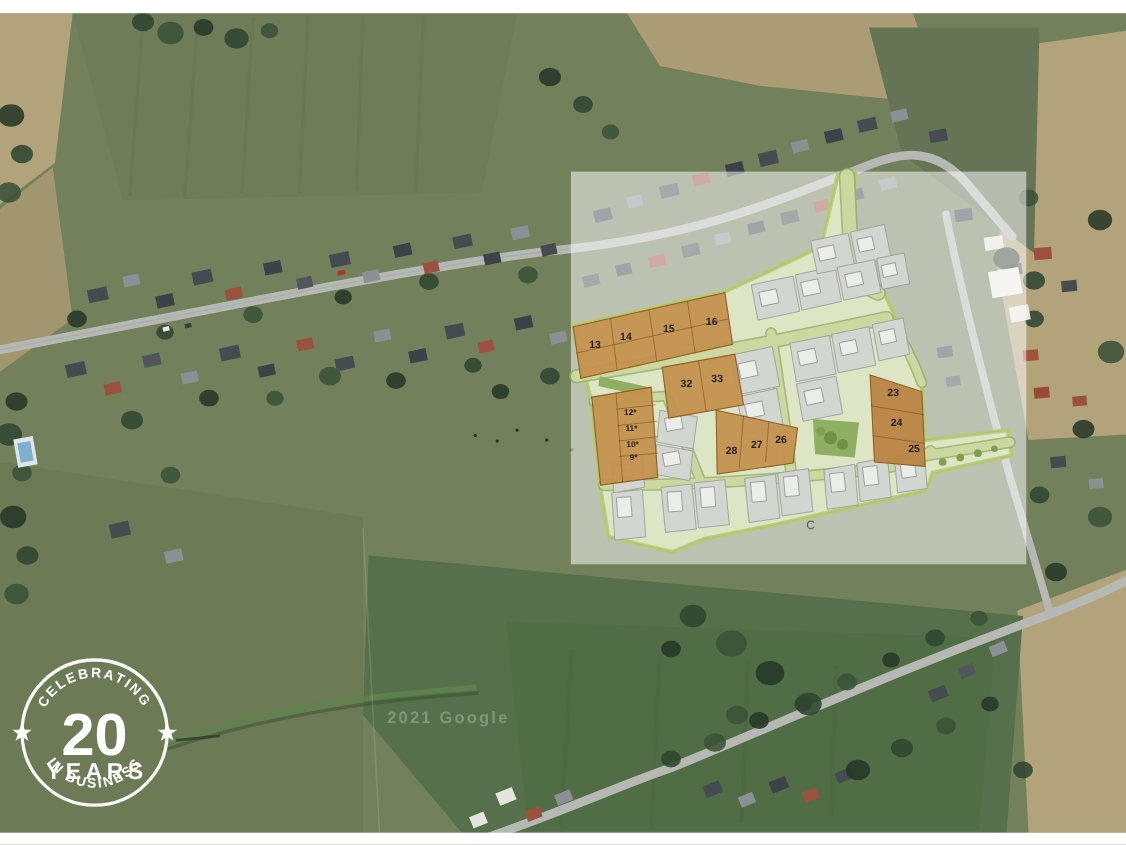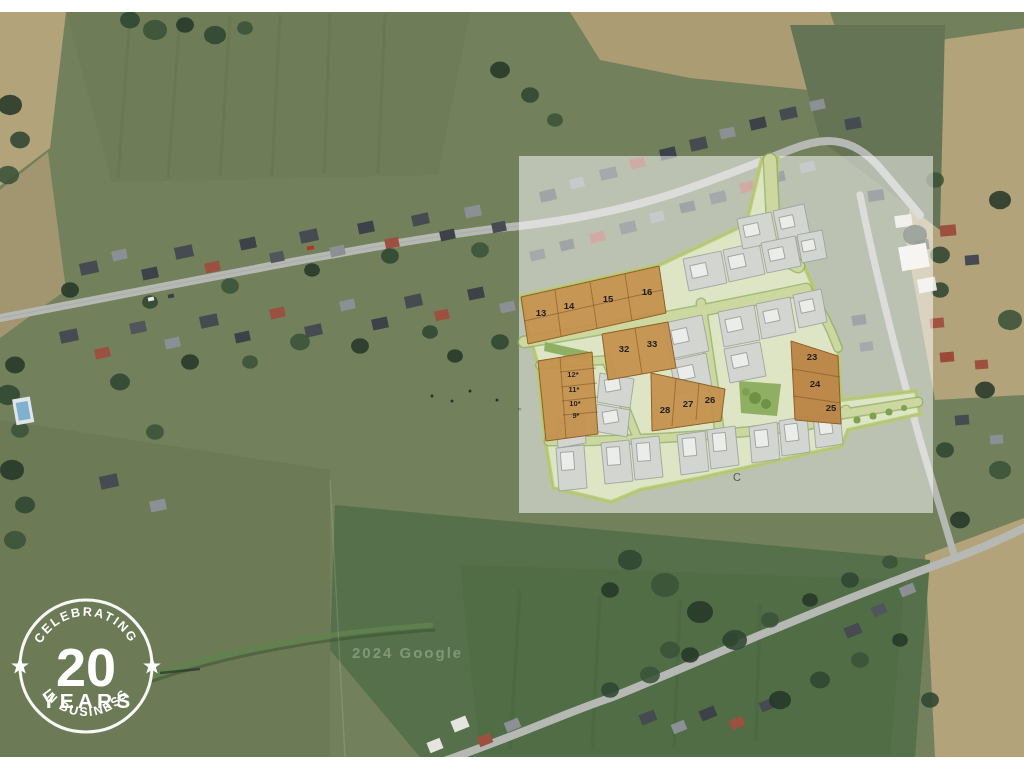--- a/index.html
+++ b/index.html
@@ -220,21 +220,21 @@
         <circle cx="452" cy="401" r="1.5" fill="#2d2d2d"></circle>
       <circle cx="470" cy="391" r="1.5" fill="#2d2d2d"></circle>
         <circle cx="520" cy="409" r="1.5" fill="#2d2d2d"></circle>
       <circle cx="497" cy="400" r="1.5" fill="#2d2d2d"></circle>
     </g>
 
     <rect x="0" y="0" width="1024" height="12" fill="#ffffff"></rect>
     <rect x="0" y="757" width="1024" height="11" fill="#ffffff"></rect>
   </svg>
 
-  <div id="watermark">2024 Google</div>
+  <div id="watermark">2021 Google</div>
 
   <div id="overlay-pane"></div>
 
   <svg id="plansvg" width="1024" height="768" viewBox="0 0 1024 768">
 
     <polygon points="521,296 659,265 700,246 746,224 762,158 778,157 772,236 801,259 813,286 838,350 841,400 916,391 920,414 848,430 842,446 780,460 700,478 640,490 611,502 553,488 545,440 537,362 528,330" fill="#e0e7c6" fill-opacity="0.93" stroke="#74884a" stroke-width="1.2"></polygon>
     <polygon points="521,296 659,265 700,246 746,224 762,158 778,157 772,236 801,259 813,286 838,350 841,400 916,391 920,414 848,430 842,446 780,460 700,478 640,490 611,502 553,488 545,440 537,362 528,330" fill="none" stroke="#b9cb78" stroke-width="4" opacity="0.9"></polygon>
 
     <g fill="none" stroke-linecap="round">
       <g stroke="#8fae63" opacity="0.75">

